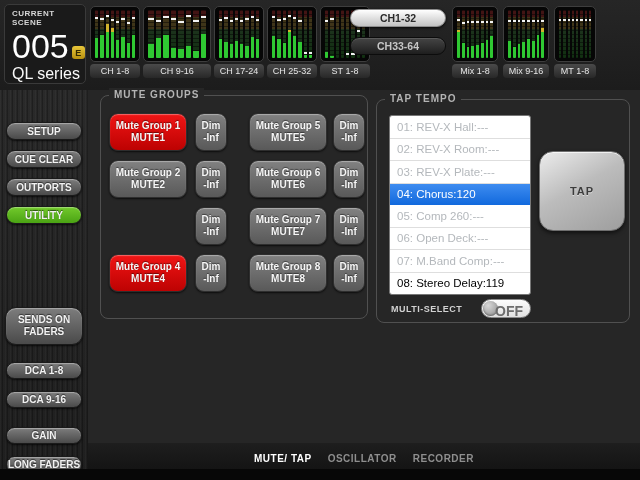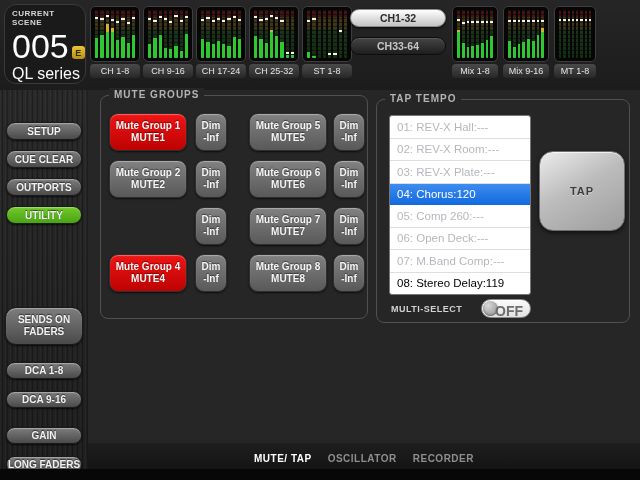--- a/index.html
+++ b/index.html
@@ -5,21 +5,21 @@
   html,body{margin:0;padding:0;}
   body{
     position:relative;width:640px;height:480px;overflow:hidden;
     background:#1b1b1b;font-family:"Liberation Sans",sans-serif;
     -webkit-font-smoothing:antialiased;
   }
   
   .topbar{position:absolute;left:0;top:0;width:640px;height:90px;
     background:linear-gradient(#262626,#1c1c1c);border-bottom:1px solid #000;}
   .scenebox{position:absolute;left:4px;top:4px;width:82px;height:80px;
-    background:#1a1a1a;border:1px solid #3a3a3a;border-radius:12px;box-sizing:border-box;
+    background:#1a1a1a;border:1px solid #3a3a3a;border-radius:5px;box-sizing:border-box;
     padding:4px 0 0 7px;}
   .scenelabel{font-size:8px;font-weight:bold;color:#d6d6d6;letter-spacing:.5px;}
   .scenerow{display:flex;align-items:flex-end;margin-top:1px;}
   .scenenum{font-size:34px;line-height:36px;color:#fff;}
   .scenebadge{width:13px;height:13px;margin:0 0 5px 3px;border-radius:3px;
     background:linear-gradient(#e8c63a,#b89010);color:#332a00;font-size:9px;font-weight:bold;
     display:flex;align-items:center;justify-content:center;}
   .sceneseries{font-size:16px;color:#fafafa;margin-top:1px;}
   #left-strips{position:absolute;left:90px;top:6px;display:flex;gap:3px;}
   #right-strips{position:absolute;left:452px;top:6px;display:flex;gap:5px;}
@@ -145,21 +145,21 @@
             <div class="fill" style="height: 31%; background: rgb(47, 200, 50);"></div>
             <div class="peak" style="bottom: 70%;"></div>
           </div>
           <div class="mbar">
             <div class="fill" style="height: 48%; background: rgb(47, 200, 50);"></div>
             <div class="peak" style="bottom: 82%;"></div>
           </div>
         </div>
         <div class="mlabel">CH 1-8</div>
       </div>
-      <div class="strip" style="width: 50px;">
+      <div class="strip" style="width: 68px;">
         <div class="mbox">
           <div class="mbar">
             <div class="fill" style="height: 30%; background: rgb(47, 200, 50);"></div>
             <div class="peak" style="bottom: 80%;"></div>
           </div>
           <div class="mbar">
             <div class="fill" style="height: 42%; background: rgb(47, 200, 50);"></div>
             <div class="peak" style="bottom: 76%;"></div>
           </div>
           <div class="mbar">

